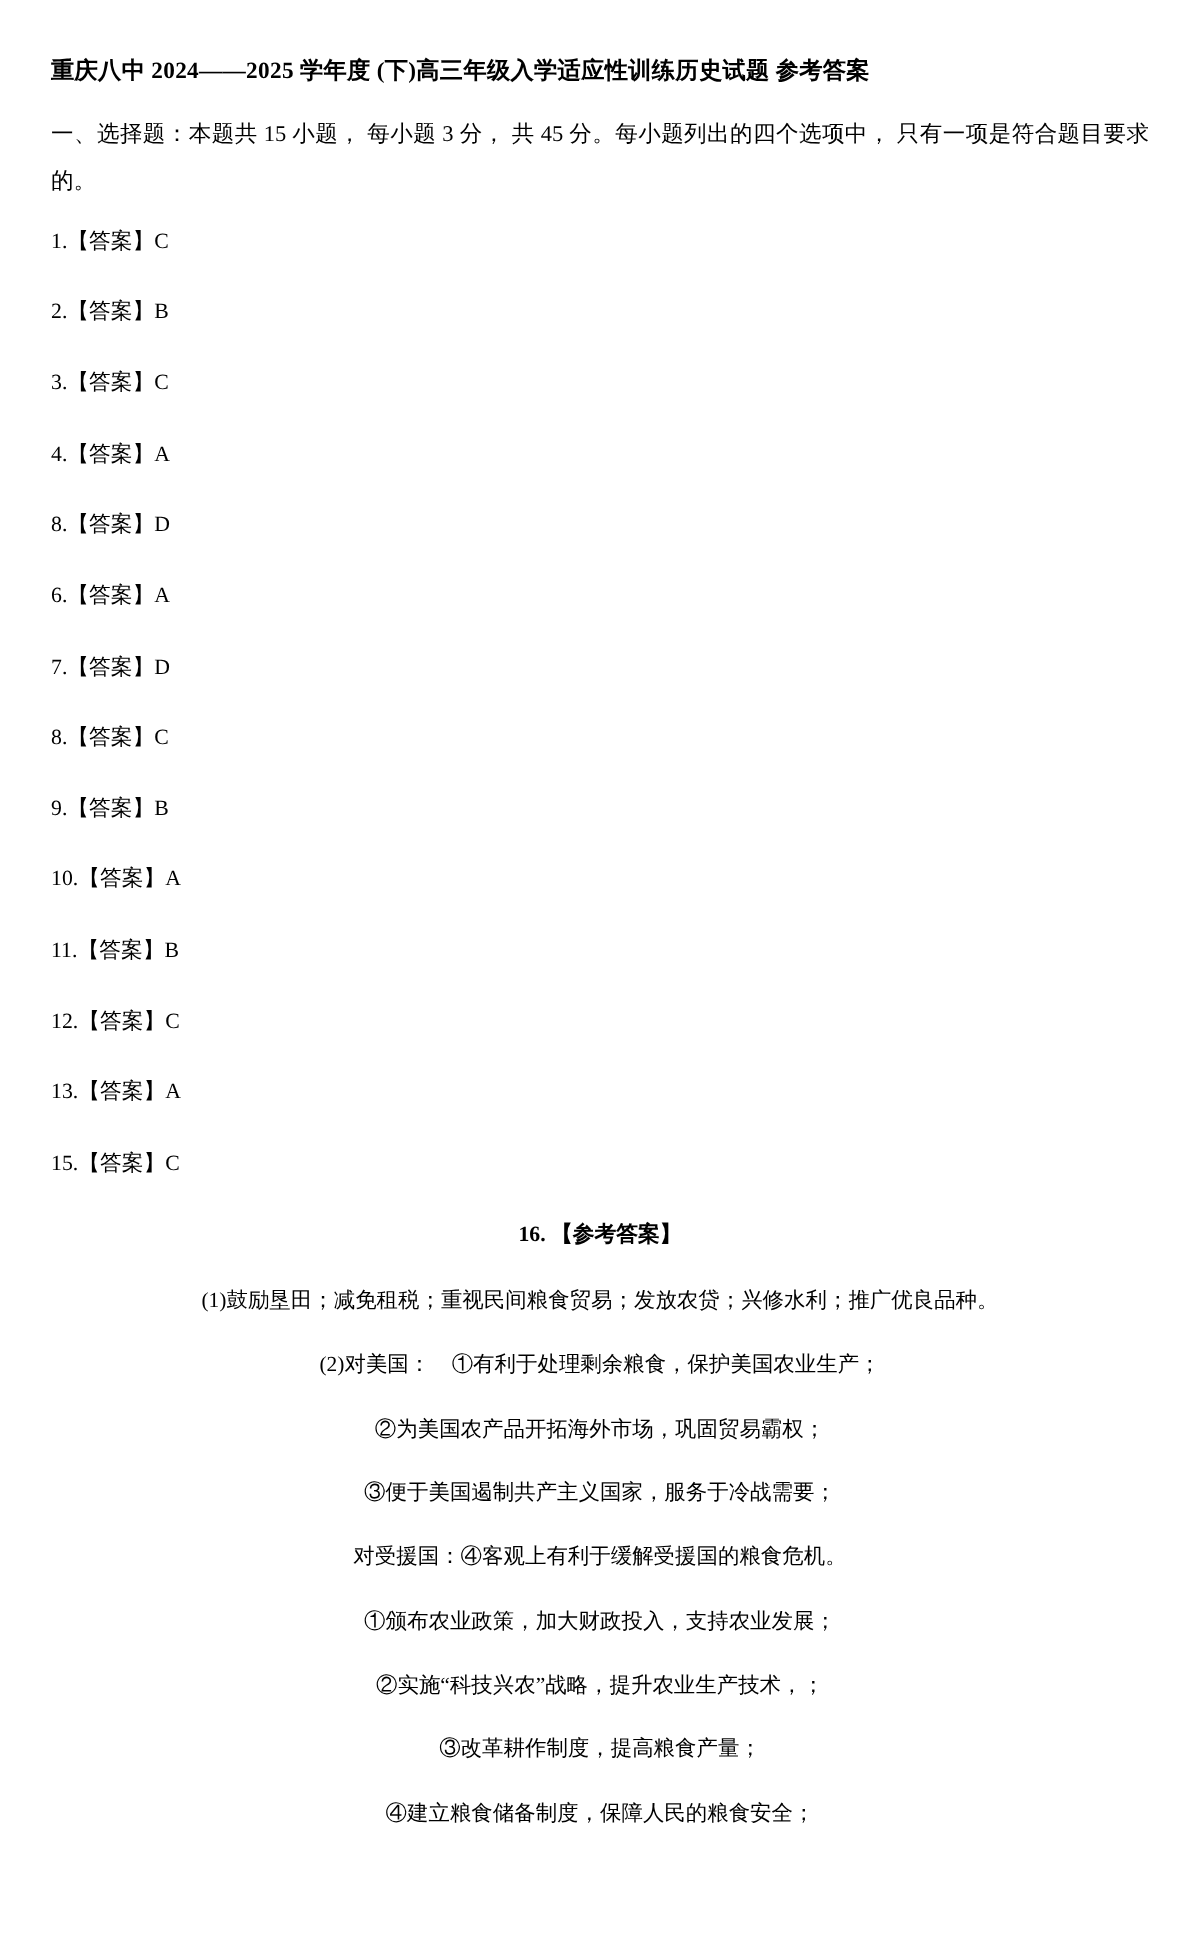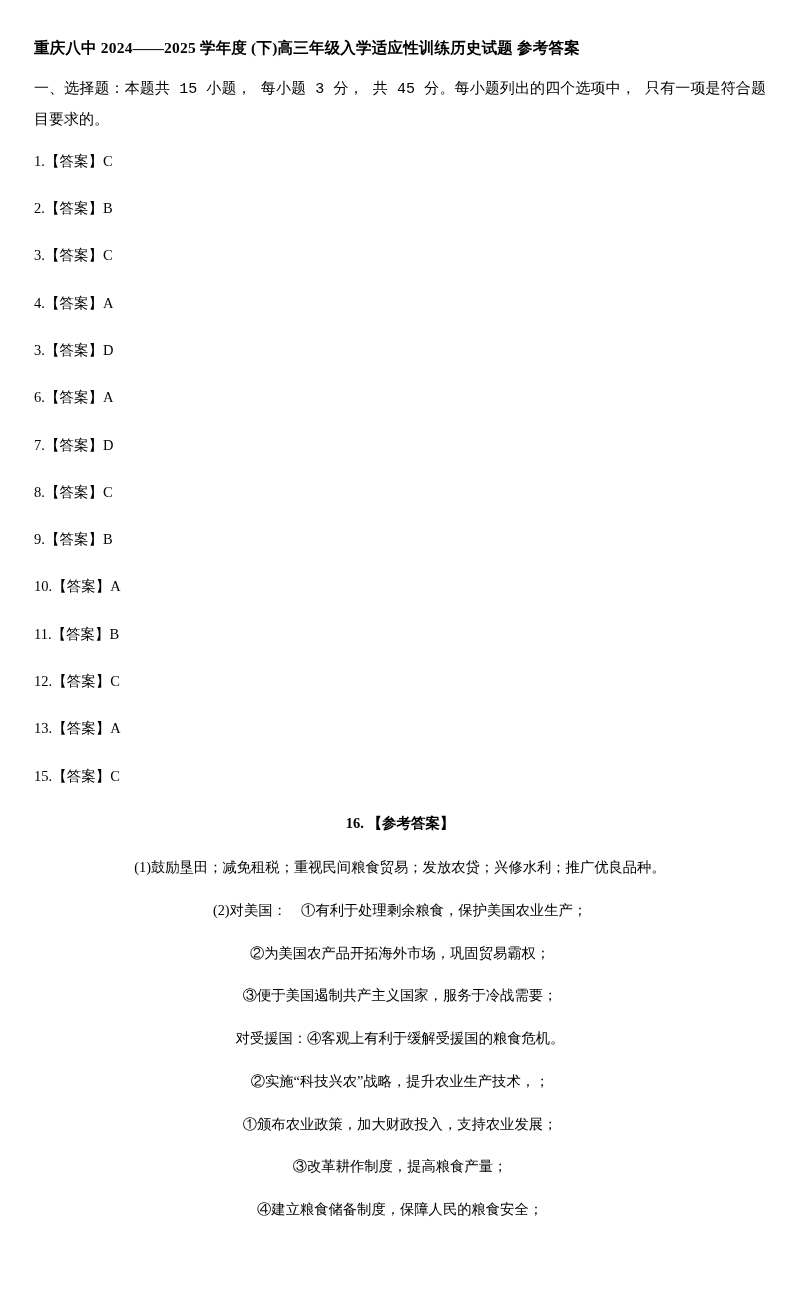--- a/index.html
+++ b/index.html
@@ -29,21 +29,20 @@
     letter-spacing: 0.2px;
     margin: 0 0 16px 0;
     white-space: nowrap;
   }
   .intro {
     font-size: 15px;
     line-height: 2.05;
     margin: 0 0 10px 0;
     text-align: justify;
     text-justify: inter-ideograph;
-    font-family: Liberation Mono, monospace;
   }
   .ans-line {
     font-size: 14.5px;
     line-height: 1.4;
     margin: 0 0 27px 0;
     white-space: nowrap;
   }
   .ans-line.first {
     margin-top: 14px;
   }
@@ -69,36 +68,36 @@
 <div class="page">
 
   <div class="doc-title">重庆八中 2024——2025 学年度 (下)高三年级入学适应性训练历史试题 参考答案</div>
 
   <div class="intro">一、选择题：本题共 15 小题， 每小题 3 分， 共 45 分。每小题列出的四个选项中， 只有一项是符合题目要求的。</div>
 
   <div class="ans-line first">1.【答案】C</div>
   <div class="ans-line">2.【答案】B</div>
   <div class="ans-line">3.【答案】C</div>
   <div class="ans-line">4.【答案】A</div>
-  <div class="ans-line">3.【答案】D</div>
+  <div class="ans-line">8.【答案】D</div>
   <div class="ans-line">6.【答案】A</div>
   <div class="ans-line">7.【答案】D</div>
   <div class="ans-line">8.【答案】C</div>
   <div class="ans-line">9.【答案】B</div>
   <div class="ans-line">10.【答案】A</div>
   <div class="ans-line">11.【答案】B</div>
   <div class="ans-line">12.【答案】C</div>
   <div class="ans-line">13.【答案】A</div>
   <div class="ans-line">15.【答案】C</div>
 
   <div class="section-head">16. 【参考答案】</div>
 
   <div class="para">(1)鼓励垦田；减免租税；重视民间粮食贸易；发放农贷；兴修水利；推广优良品种。</div>
   <div class="para">(2)对美国：　①有利于处理剩余粮食，保护美国农业生产；</div>
   <div class="para">②为美国农产品开拓海外市场，巩固贸易霸权；</div>
   <div class="para">③便于美国遏制共产主义国家，服务于冷战需要；</div>
   <div class="para">对受援国：④客观上有利于缓解受援国的粮食危机。</div>
+  <div class="para">①颁布农业政策，加大财政投入，支持农业发展；</div>
   <div class="para">②实施“科技兴农”战略，提升农业生产技术，；</div>
-  <div class="para">①颁布农业政策，加大财政投入，支持农业发展；</div>
   <div class="para">③改革耕作制度，提高粮食产量；</div>
   <div class="para">④建立粮食储备制度，保障人民的粮食安全；</div>
 
 </div>
 
 </body></html>

